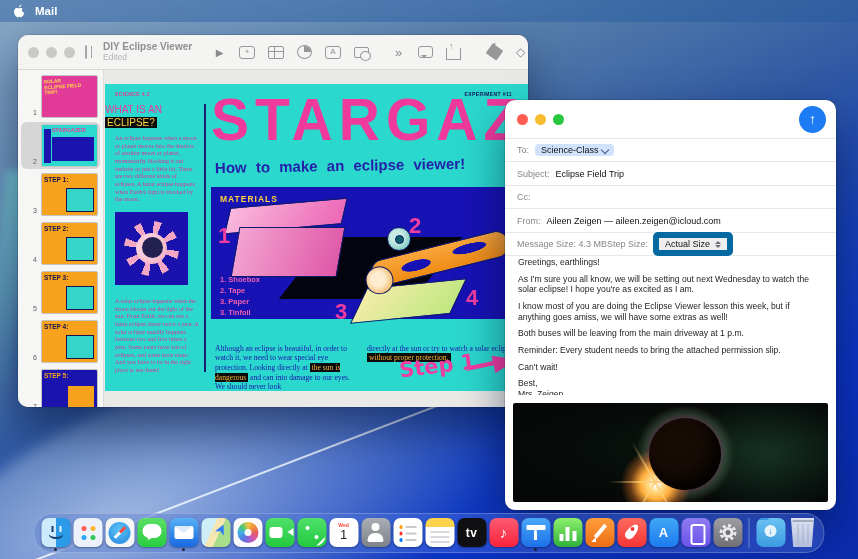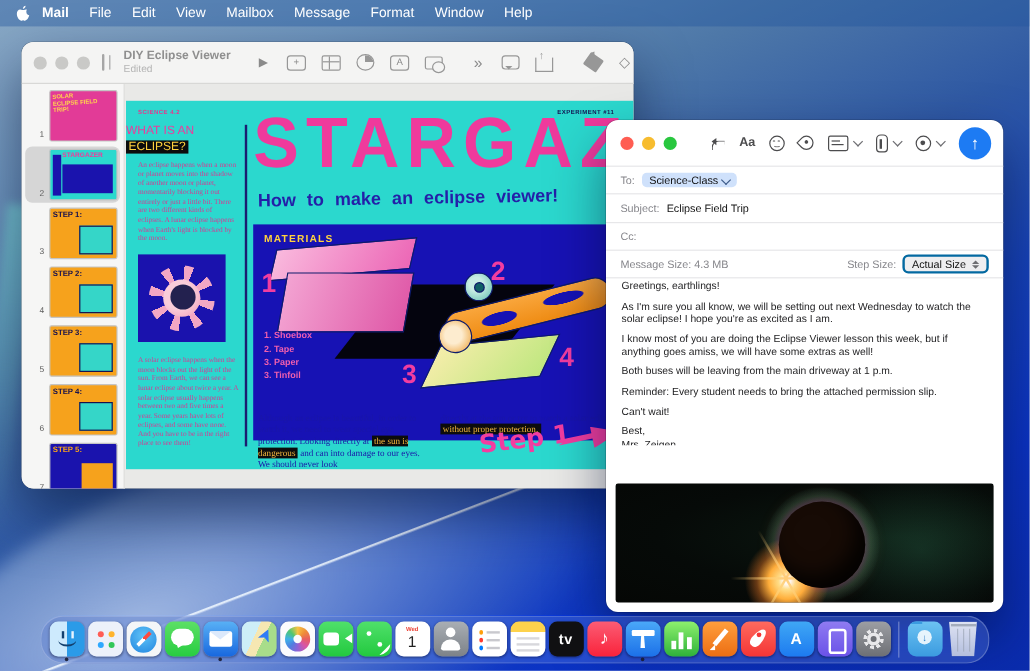--- a/index.html
+++ b/index.html
@@ -94,21 +94,21 @@
   .sun-rays{position:absolute;left:9px;top:9px;width:55px;height:55px;border-radius:50%;
     background:repeating-conic-gradient(from 5deg,#f2a7c4 0 17deg,transparent 17deg 45deg)}
   .sun-core{position:absolute;left:21px;top:21px;width:31px;height:31px;border-radius:50%;
     background:radial-gradient(circle at 40% 40%,#f9cdd9 0 45%,#f09ab8 100%)}
   .sun-moon{position:absolute;left:27px;top:25px;width:21px;height:21px;border-radius:50%;background:#23214f}
   .vrule{position:absolute;left:99px;top:20px;width:2px;height:268px;background:#1b1d70}
   .sl-title{position:absolute;left:106px;top:2px;font-size:57px;font-weight:bold;color:#ef3a9c;
     letter-spacing:6px;white-space:nowrap;transform:scaleY(1.04)}
   .sl-sub{position:absolute;left:110px;top:73px;font-size:15px;font-weight:bold;color:#241fa8;
     word-spacing:5px;transform:rotate(-1deg);white-space:nowrap}
-  .mat-box{position:absolute;left:106px;top:103px;width:301px;height:180px;background:#1712b4}
+  .mat-box{position:absolute;left:106px;top:103px;width:301px;height:132px;background:#1712b4}
   .mat-label{position:absolute;left:9px;top:7px;font-size:8.5px;font-weight:bold;color:#ffd23e;letter-spacing:1px}
   .mat-list{position:absolute;left:9px;top:88px;font-size:7.5px;font-weight:bold;color:#f05fae;line-height:1.45}
   .callout{position:absolute;font-size:22px;font-weight:bold;color:#f23da0;line-height:1}
   .callout.n1{left:7px;top:38px}.callout.n2{left:198px;top:28px}
   .callout.n3{left:124px;top:114px}.callout.n4{left:255px;top:100px}
   .shape{position:absolute;border:1.5px solid #0e1b6b;box-sizing:border-box}
   .sb-shadow{left:92px;top:50px;width:135px;height:62px;background:#04040e;border:none;transform:skewX(-38deg)}
   .sb-lid{left:16px;top:16px;width:118px;height:26px;background:linear-gradient(110deg,#f9b9dd,#ec67b6);transform:rotate(-5deg) skewX(-18deg)}
   .sb-body{left:24px;top:40px;width:106px;height:50px;background:linear-gradient(100deg,#f3a3d2,#df58a7);transform:skewX(-10deg)}
   .paper{left:150px;top:96px;width:95px;height:36px;background:linear-gradient(115deg,#f5edaa,#bfe77f);transform:skewX(-30deg) rotate(-6deg)}
@@ -148,24 +148,24 @@
   .m-link::before{content:"";position:absolute;left:3px;top:3px;width:4px;height:4px;border-radius:50%;background:#4c4c4e}
   .chev{width:5px;height:5px;border-right:1.4px solid #6e6e72;border-bottom:1.4px solid #6e6e72;transform:rotate(45deg);margin-left:3px;margin-top:-2px}
   .send-btn{position:absolute;right:10px;width:27px;height:27px;border-radius:50%;background:#1d7bf3;color:#fff;
     display:flex;align-items:center;justify-content:center;font-size:14px;font-weight:bold}
   .m-row{display:flex;align-items:center;padding:0 12px;border-top:1px solid #e7e7e9;height:22px}
   .m-row.subject,.m-row.from{height:23px}
   .m-label{color:#86868b;margin-right:6px}
   .m-token{background:#cfe1fb;border-radius:4px;padding:1px 6px;display:flex;align-items:center;font-size:9px;color:#111}
   .m-token .chev{border-color:#3c5a88;margin-top:-1px}
   .m-value{color:#111}
-  .m-size-row{justify-content:space-between}
+  .m-size-row{}
   .m-size-left{color:#86868b}
   .m-size-right{display:flex;align-items:center;gap:5px;color:#86868b}
-  .m-select{background:#eeeef0;border:2px solid #0369a1;border-radius:5px;padding:1px 6px;display:flex;align-items:center;gap:5px;color:#111}
+  .m-select{background:#eeeef0;border:6px solid #0369a1;border-radius:5px;padding:1px 6px;display:flex;align-items:center;gap:5px;color:#111}
   .updown{display:flex;flex-direction:column;gap:1px}
   .updown i{width:0;height:0;border-left:3px solid transparent;border-right:3px solid transparent}
   .updown .up{border-bottom:3.5px solid #6e6e72}
   .updown .dn{border-top:3.5px solid #6e6e72}
   .mail-body{padding:1px 13px 0;border-top:1px solid #e7e7e9;font-size:8.6px;line-height:1.24;height:138px;overflow:hidden}
   .mail-body p{margin:0 0 6px}
   .eclipse-photo{position:absolute;left:8px;top:303px;width:315px;height:99px;border-radius:2px;overflow:hidden;
     background:radial-gradient(ellipse at 75% 45%,#0c1a12 0,#060a08 60%,#050705 100%)}
   .moon{position:absolute;left:136px;top:15px;width:72px;height:72px;border-radius:50%;background:#170b05;
     box-shadow:0 0 14px 4px rgba(250,150,90,.22),inset -8px -10px 16px rgba(0,0,0,.85)}
@@ -282,30 +282,20 @@
               <circle cx="13.8" cy="6.2" r="3.1" fill="#000"></circle>
             </mask>
           </defs>
         <g fill="#fff" mask="url(#bite)">
           <path d="M7 4.6 C4.4 3.2 2.2 5 2.2 8 C2.2 11.4 4.6 14.2 6.3 14.2 C7.1 14.2 7.4 13.7 7.8 13.7 C8.2 13.7 8.5 14.2 9.3 14.2 C11 14.2 13.4 11.4 13.4 8 C13.4 5 11.2 3.2 8.6 4.6 Z"></path>
         </g>
         <path d="M7.6 3.6 C7.6 2.2 8.7 1 10 .8 C10.1 2.2 9 3.5 7.6 3.6 Z" fill="#fff"></path>
       </svg>
     </span>
     <span class="menu-item app">Mail</span>
-    <nav id="menu-items" style="display:flex">
-        <span class="menu-item">File</span>
-        <span class="menu-item">Edit</span>
-        <span class="menu-item">View</span>
-        <span class="menu-item">Mailbox</span>
-        <span class="menu-item">Message</span>
-        <span class="menu-item">Format</span>
-        <span class="menu-item">Window</span>
-        <span class="menu-item">Help</span>
-      </nav>
   </div>
 
   <section class="win kn">
     <header class="kn-titlebar">
       <span class="lights">
         <span class="light dim"></span>
         <span class="light dim"></span>
         <span class="light dim"></span>
       </span>
       <span class="sidebar-toggle"></span>
@@ -420,55 +410,41 @@
     </div>
   </section>
 
   <section class="win mail">
     <div class="mail-toolbar">
       <span class="lights">
         <span class="light r"></span>
         <span class="light y"></span>
         <span class="light g"></span>
       </span>
-      <div class="m-icons">
-        <span class="m-reply"></span>
-        <span class="m-format">Aa</span>
-        <span class="m-emoji"></span>
-        <span class="m-tools"></span>
-        <span class="m-group">
-            <span class="m-fields"></span>
-            <span class="chev"></span>
-          </span>
-        <span class="m-group">
-            <span class="m-attach"></span>
-            <span class="chev"></span>
-          </span>
-        <span class="m-group">
-            <span class="m-link"></span>
-            <span class="chev"></span>
-          </span>
-      </div>
       <span class="send-btn">
           <span>↑</span>
         </span>
     </div>
     <div class="m-row">
       <span class="m-label">To:</span>
       <span class="m-token">
           <span>Science-Class</span>
           <span class="chev"></span>
         </span>
     </div>
     <div class="m-row subject">
       <span class="m-label">Subject:</span>
       <span class="m-value">Eclipse Field Trip</span>
     </div>
     <div class="m-row">
       <span class="m-label">Cc:</span>
+    </div>
+    <div class="m-row from">
+      <span class="m-label">From:</span>
+      <span class="m-value">Aileen Zeigen — aileen.zeigen@icloud.com</span>
     </div>
     <div class="m-row m-size-row">
       <span class="m-size-left"><span>Message Size:</span> <span>4.3 MB</span></span>
       <span class="m-size-right">
         <span>Step Size:</span>
         <span class="m-select">
           <span>Actual Size</span>
           <span class="updown">
               <i class="up"></i>
               <i class="dn"></i>

